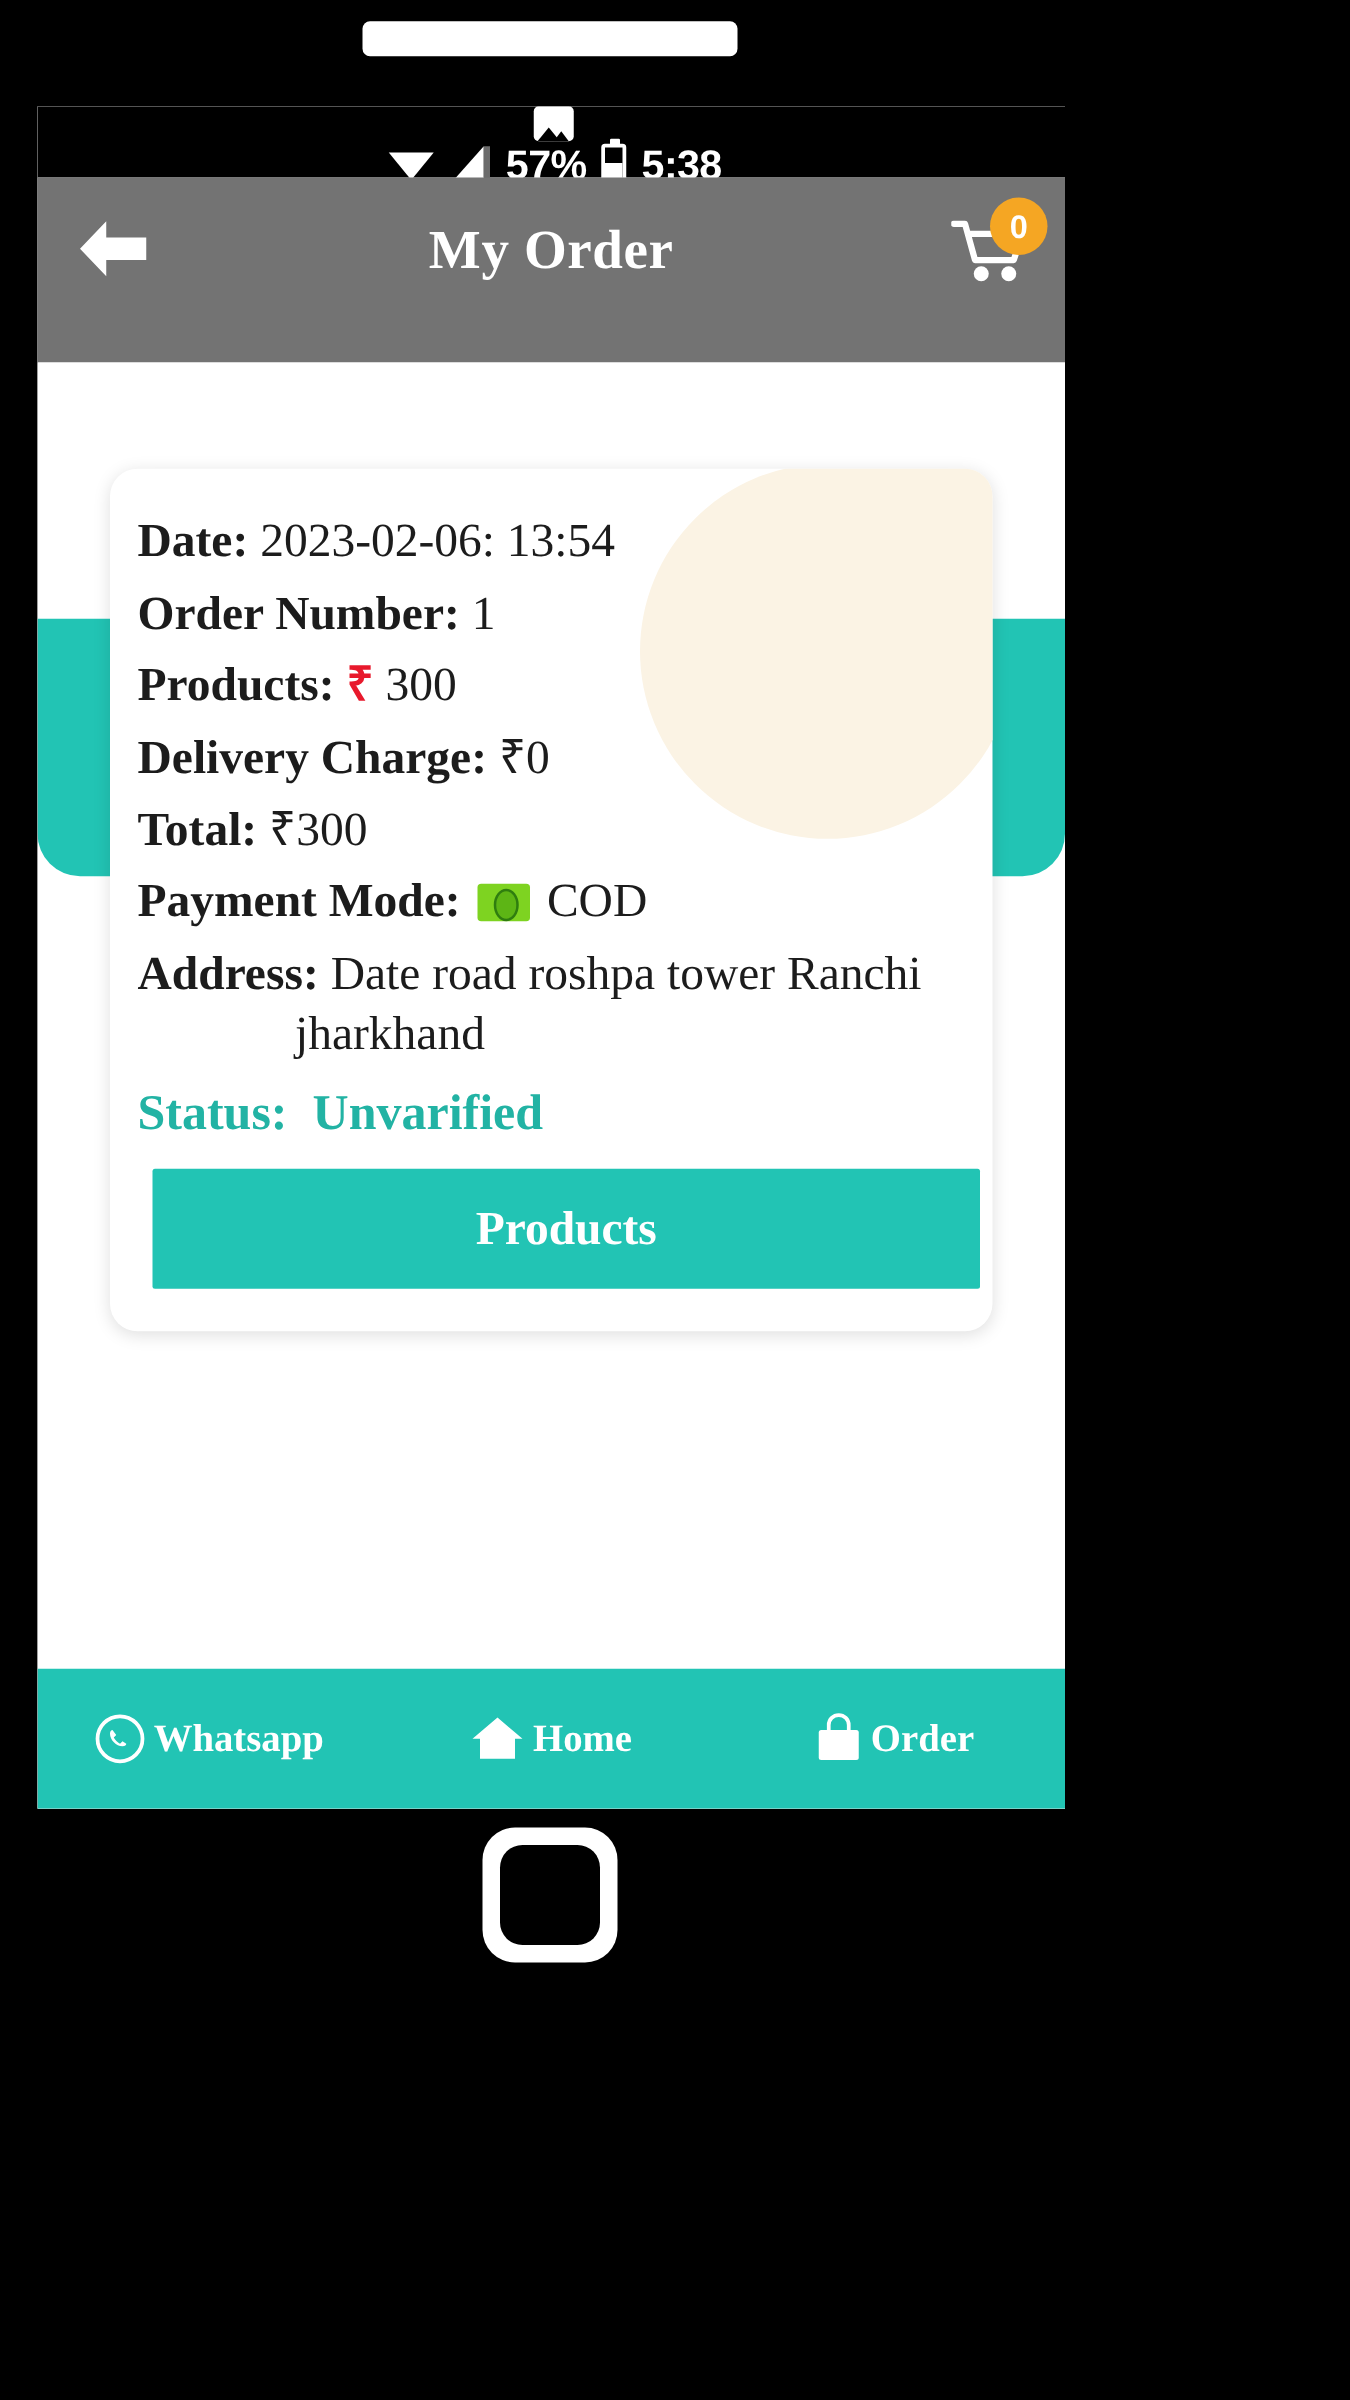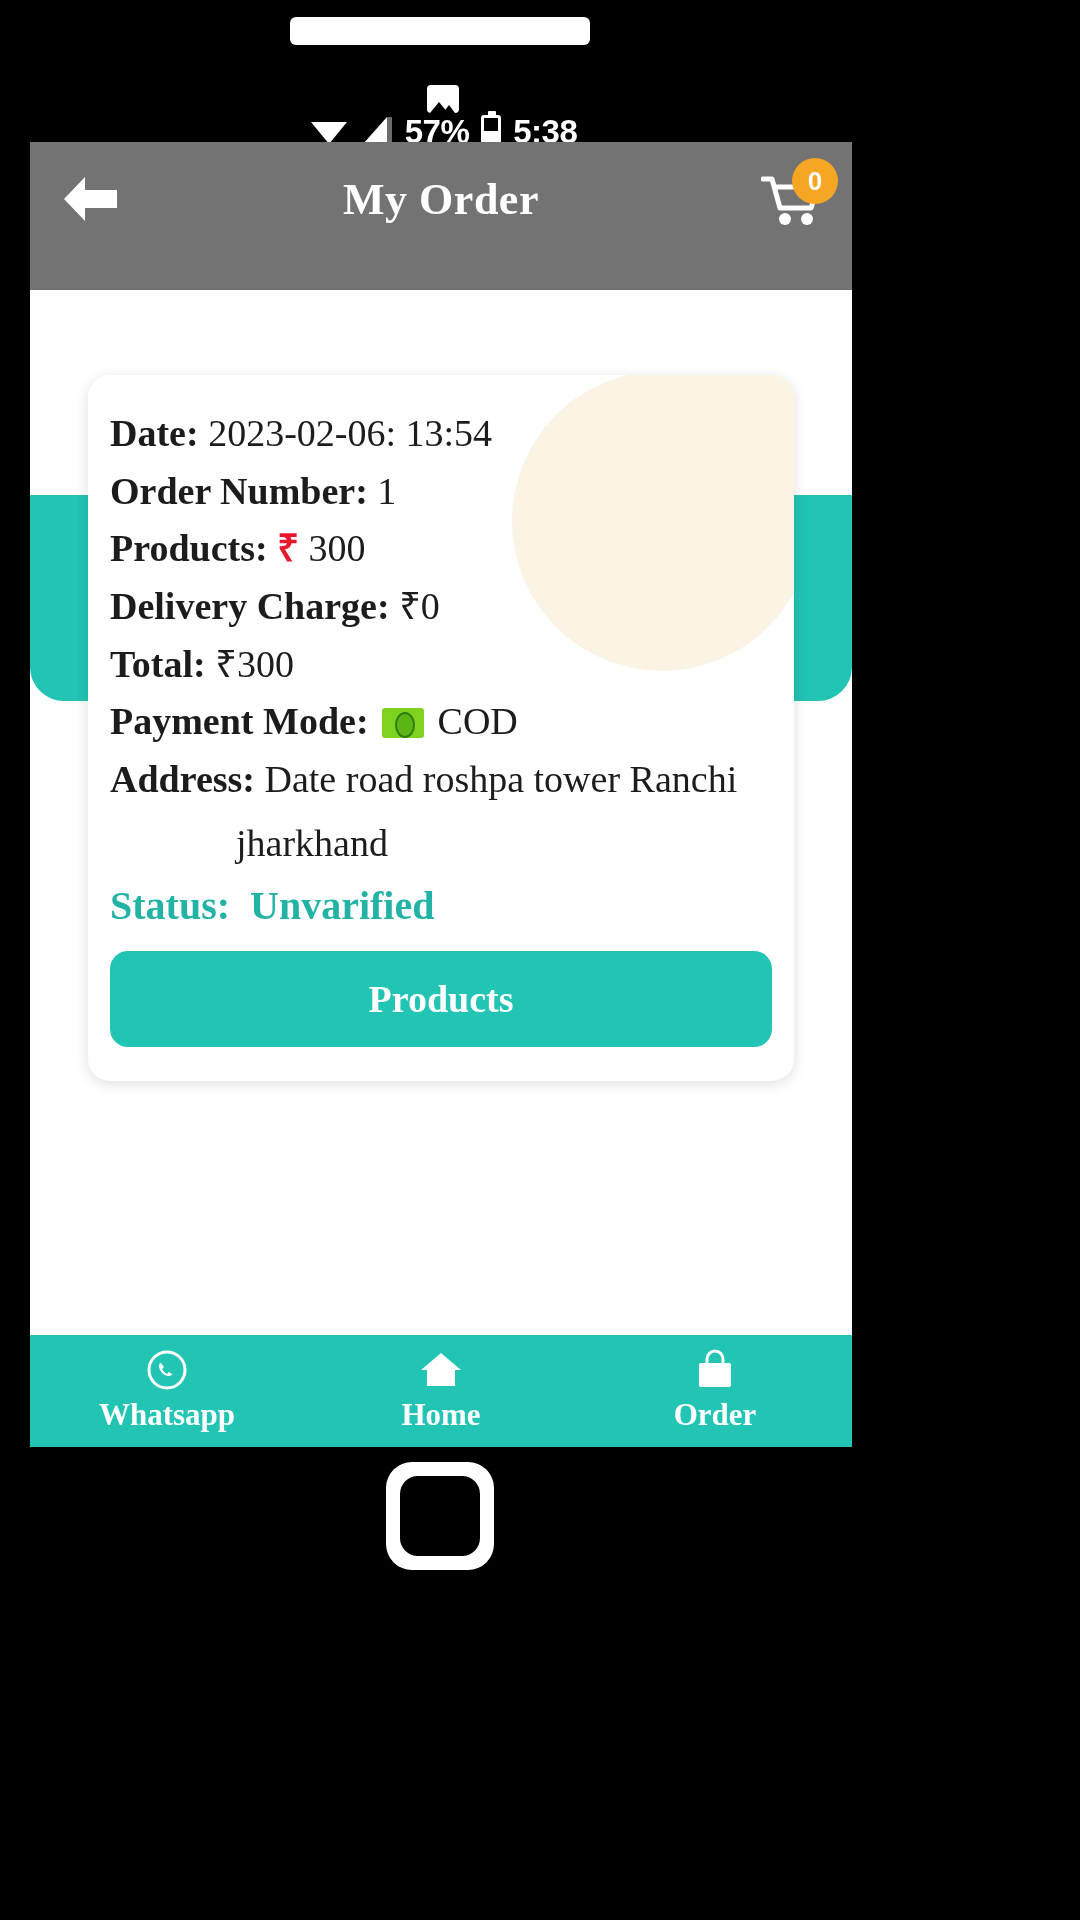--- a/index.html
+++ b/index.html
@@ -205,21 +205,21 @@
   .detail-row .val {
     font-weight:normal;
   }
   .rupee-red { color:#e8192c; font-weight:bold; }
 
   .addr-row { white-space:normal; }
   .addr-row .addr-text { display:inline; }
   .addr-second-line {
     display:block;
     padding-left:126px;
-    margin-top:16px;
+    margin-top:0;
     font-family:Liberation Serif, serif;
   }
 
   .status-row {
     font-size:40px;
     color:#22b3a4;
     font-weight:bold;
     margin-top:14px;
     margin-bottom:22px;
     font-family:"Liberation Serif", serif;
@@ -243,43 +243,44 @@
     border:2px solid #2f7d0f;
     border-radius:50%;
     background:#5db515;
   }
 
   #products-button {
     display:block;
     width:100%;
     background:#22c4b4;
     border:none;
-    border-radius:18px;
+    border-radius:2px;
     color:#ffffff;
     font-size:38px;
     font-weight:bold;
     font-family:"Liberation Serif", serif;
     padding:26px 0;
     cursor:pointer;
+    margin-left:12px;
   }
 
   
   #bottom-nav {
     position:absolute;
     left:0; bottom:0;
     width:822px;
     height:112px;
     background:#22c4b4;
     display:flex;
     align-items:center;
   }
   .nav-item {
     flex:1;
     display:flex;
-    flex-direction:column;
+    flex-direction:row;
     align-items:center;
     justify-content:center;
     gap:6px;
     cursor:pointer;
   }
   .nav-label {
     color:#ffffff;
     font-size:31px;
     font-weight:bold;
     font-family:"Liberation Serif", serif;

